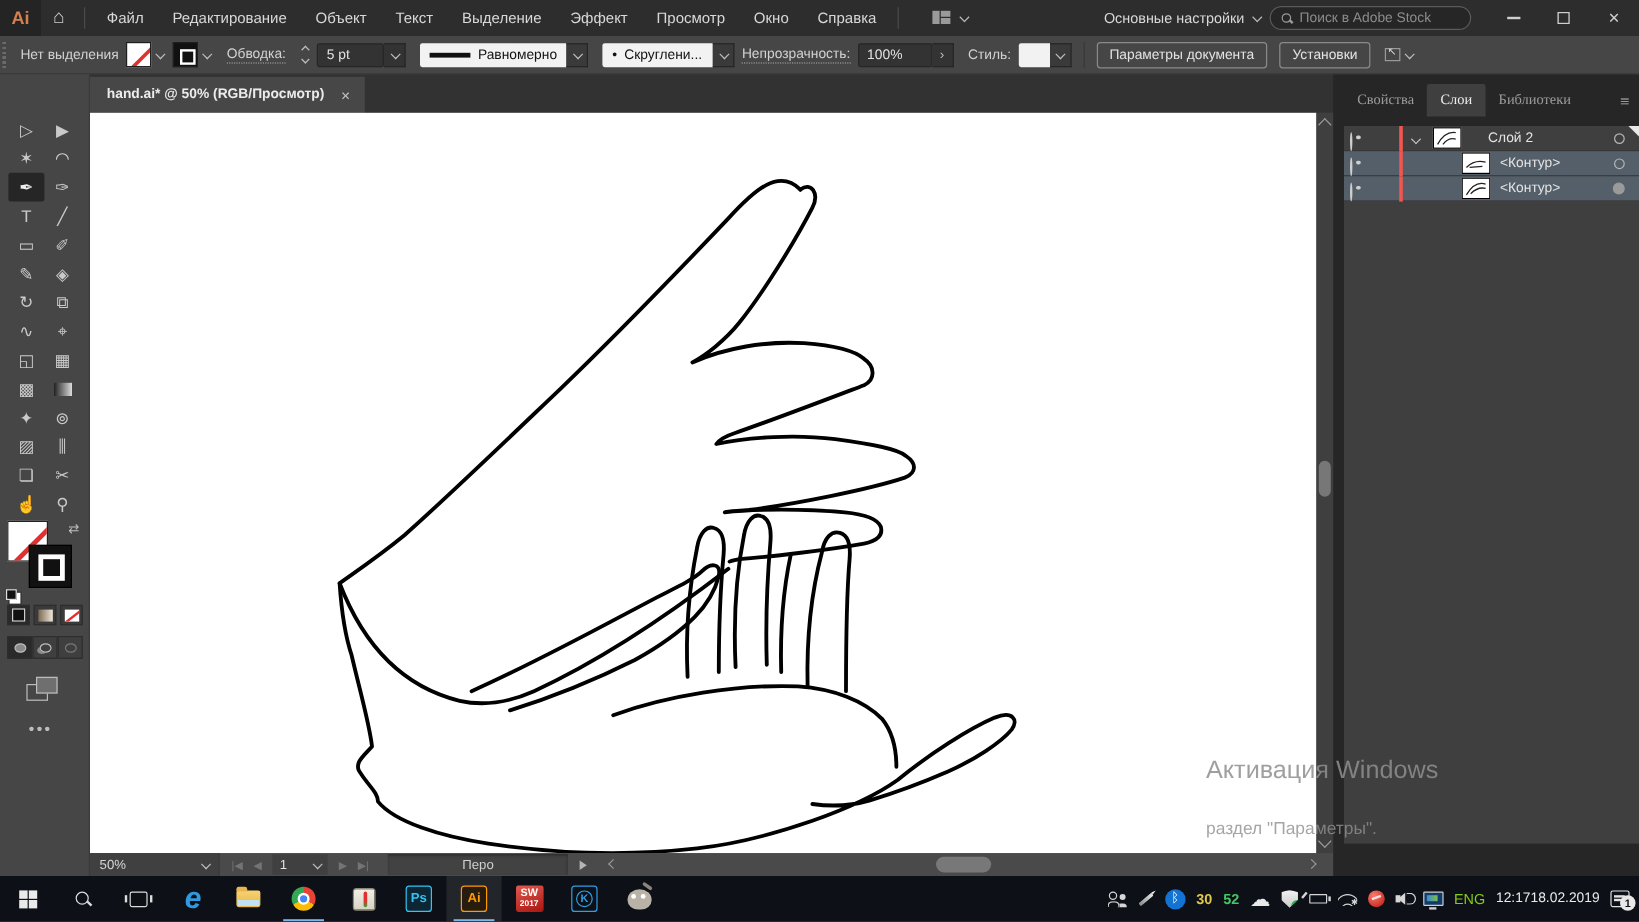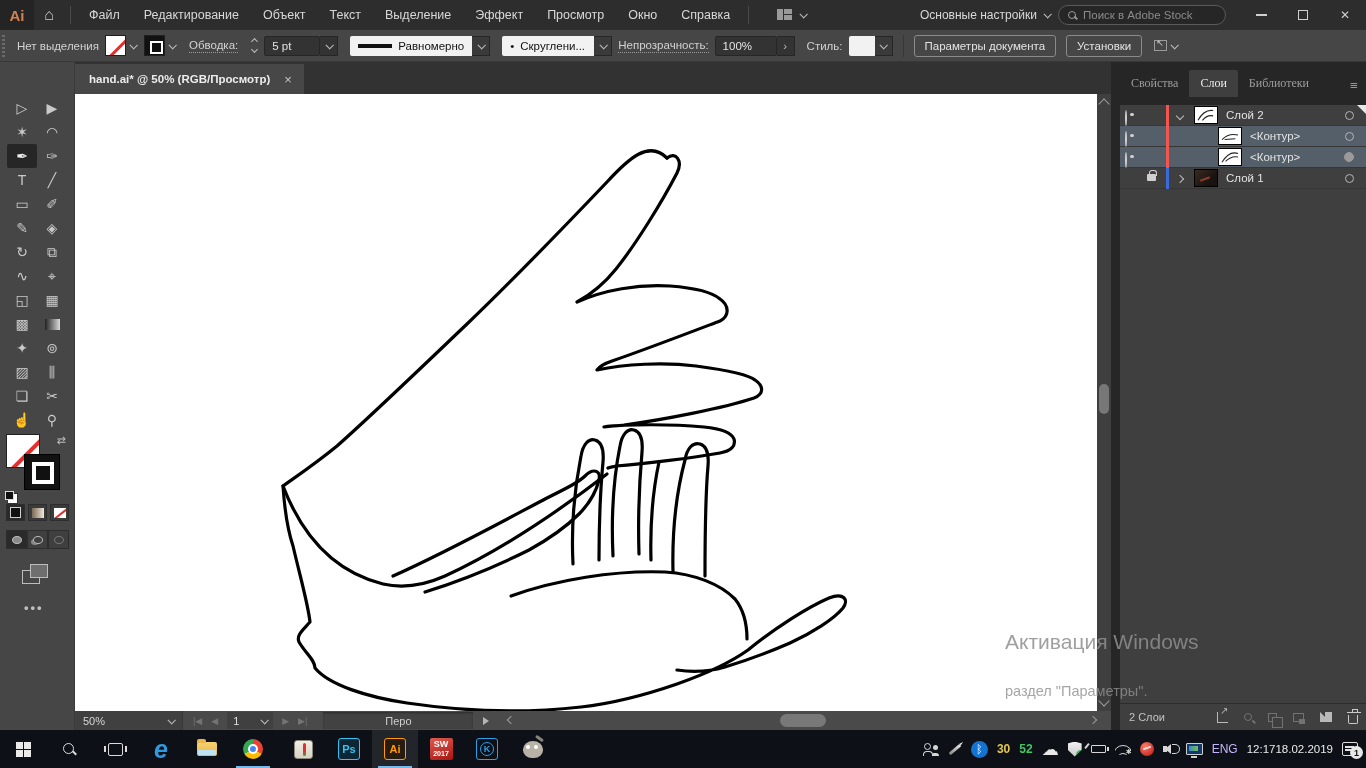--- a/index.html
+++ b/index.html
@@ -222,21 +222,21 @@
   .wifi::after { content:"✱"; position:absolute; right:-1px; bottom:-1px; font-size:7px; color:#d6d6d6; }
   .redapp { width:14px; height:14px; border-radius:50%; background:radial-gradient(circle at 35% 30%, #ff7a6a, #b51510); }
   .redapp::after { content:""; position:absolute; left:3px; top:5px; width:8px; height:2px; background:rgba(255,255,255,.8); transform:rotate(-20deg); }
   .spk { position:relative; width:14px; height:12px; }
   .spk::before { content:""; position:absolute; left:0; top:3px; width:4px; height:6px; background:#d6d6d6; }
   .spk::after { content:""; position:absolute; left:2px; top:1px; border-right:6px solid #d6d6d6; border-top:5px solid transparent; border-bottom:5px solid transparent; }
   .spk i { position:absolute; left:9px; top:1px; width:8px; height:10px; border:1.6px solid #d6d6d6; border-left:none; border-radius:0 8px 8px 0; }
   .disp { position:relative; width:17px; height:12px; border:1.5px solid #cfcfcf; background:#123a6b; border-radius:1px; }
   .disp::before { content:""; position:absolute; left:2px; top:2px; width:9px; height:5px; background:linear-gradient(90deg,#3a8ad6,#7ac043); }
   .disp::after { content:""; position:absolute; left:4px; bottom:-4px; width:6px; height:2px; background:#cfcfcf; }
-  .lang { color:#c4b5fd; font-size:12px; }
+  .lang { color:#84cc16; font-size:12px; }
   .clock { color:#eaeaea; font-size:11.5px; text-align:center; line-height:13px; }
   .notif { position:relative; width:16px; height:14px; border:1.5px solid #e0e0e0; border-radius:2px; }
   .notif::before { content:""; position:absolute; left:2px; top:3px; width:9px; height:1.5px; background:#e0e0e0; box-shadow:0 3px 0 #e0e0e0; }
   .badge { position:absolute; right:-6px; bottom:-4px; width:13px; height:13px; border-radius:50%; background:#e8e8e8; color:#111; font-size:9px; font-weight:bold; display:flex; align-items:center; justify-content:center; }
 </style>
 </head>
 <body>
 
 <div id="screen">
 
@@ -463,21 +463,21 @@
 
       <div class="lrow">
         <span class="cell-eye eye"></span>
         <span class="cbar" style="background:var(--layer-red,#f4554f)"></span>
         <span class="rchev down"></span>
         <span class="lthumb" style="left:74px">
           <svg viewBox="0 0 24 18">
               <path d="M3 15 C8 6 14 3 20 4 M8 15 C12 10 16 9 20 10" fill="none" stroke="#222" stroke-width="1.2"></path>
             </svg>
         </span>
-        <span class="lname" style="left:106px">Слой 2</span>
+        <span class="lname" style="left:120px">Слой 2</span>
         <span class="target"></span>
       </div>
 
       <div class="lrow sel">
         <span class="cell-eye eye"></span>
         <span class="cbar" style="background:var(--layer-red,#f4554f)"></span>
         <span class="lthumb" style="left:98px">
           <svg viewBox="0 0 24 18">
               <path d="M3 13 C8 8 14 6 21 8 M6 13 L18 12" fill="none" stroke="#222" stroke-width="1.2"></path>
             </svg>
@@ -491,39 +491,22 @@
         <span class="cbar" style="background:var(--layer-red,#f4554f)"></span>
         <span class="lthumb" style="left:98px">
           <svg viewBox="0 0 24 18">
               <path d="M3 15 C9 5 15 3 21 5 M7 14 C12 9 17 8 21 9" fill="none" stroke="#222" stroke-width="1.2"></path>
             </svg>
         </span>
         <span class="lname" style="left:130px">&lt;Контур&gt;</span>
         <span class="target filled"></span>
       </div>
 
-      <div class="lrow">
-        <span class="lock"></span>
-        <span class="cbar" style="background:var(--layer-blue,#3a6bd8)"></span>
-        <span class="rchev right"></span>
-        <span class="lthumb dark" style="left:74px"></span>
-        <span class="lname" style="left:106px">Слой 1</span>
-        <span class="target"></span>
-      </div>
-    </div>
-
-    <div class="panel-foot">
-      <span class="foot-label">2 Слои</span>
-      <span class="fic ic-export"></span>
-      <span class="fic ic-msearch dim"></span>
-      <span class="fic ic-clip dim"></span>
-      <span class="fic ic-sub dim"></span>
-      <span class="fic ic-new"></span>
-      <span class="fic ic-trash"></span>
-    </div>
+    </div>
+
   </div>
 
   <div class="watermark">
     <div class="wm-title">Активация Windows</div>
     <div class="wm-body">
       <br>
       <span>раздел "Параметры".</span>
     </div>
   </div>
 

